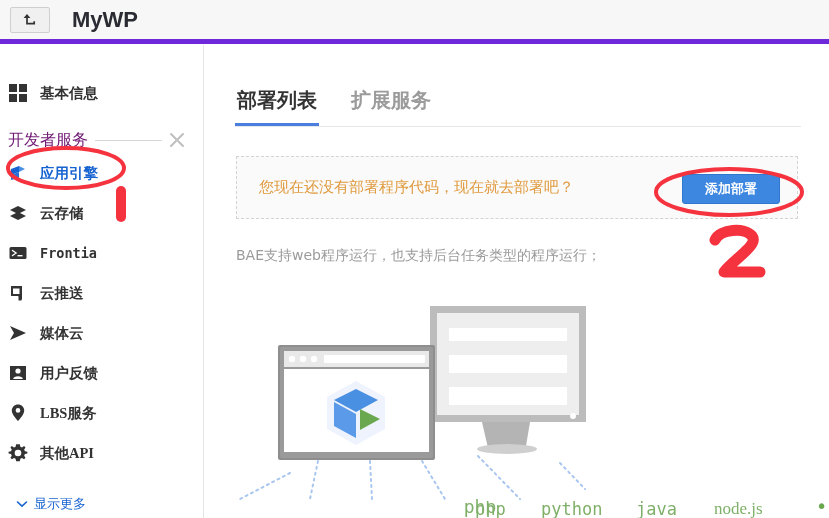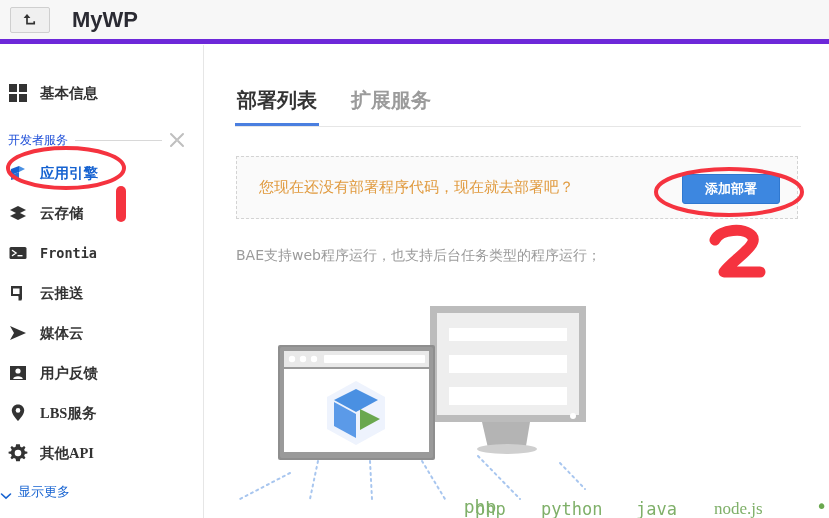--- a/index.html
+++ b/index.html
@@ -51,31 +51,31 @@
     font-family: Liberation Serif, serif;
   }
   .nav-item.active .lbl { color: #1763d1; }
   .nav-item.basic { margin-top: 28px; }
 
   .group-head {
     display: flex; align-items: center;
     height: 26px; padding-left: 8px; margin-top: 14px;
   }
   .group-head .gtext {
-    font-size: 12px; color: #1d4ed8; white-space: nowrap;
+    font-size: 16px; color: #701a75; white-space: nowrap;
     font-family: "DejaVu Sans", "Liberation Sans", sans-serif;
   }
   .group-head .gline {
     flex: 1; height: 1px; background: #d8d8d8; margin: 0 7px;
   }
   .group-head .gtool { margin-right: 18px; display: flex; }
 
   .more-link {
-    display: flex; align-items: flex-end;
-    margin-top: 10px; cursor: pointer;
+    display: flex; align-items: center;
+    margin-top: 22px; padding-left: 16px; cursor: pointer;
   }
   .more-link .chev { margin-right: 6px; display: flex; }
   .more-link .mtext {
     font-size: 13px; color: #1763d1;
     font-family: "DejaVu Sans", "Liberation Sans", sans-serif;
   }
 
   
   .main { position: absolute; left: 205px; top: 45px; width: 624px; height: 473px; background: #fff; }
 

